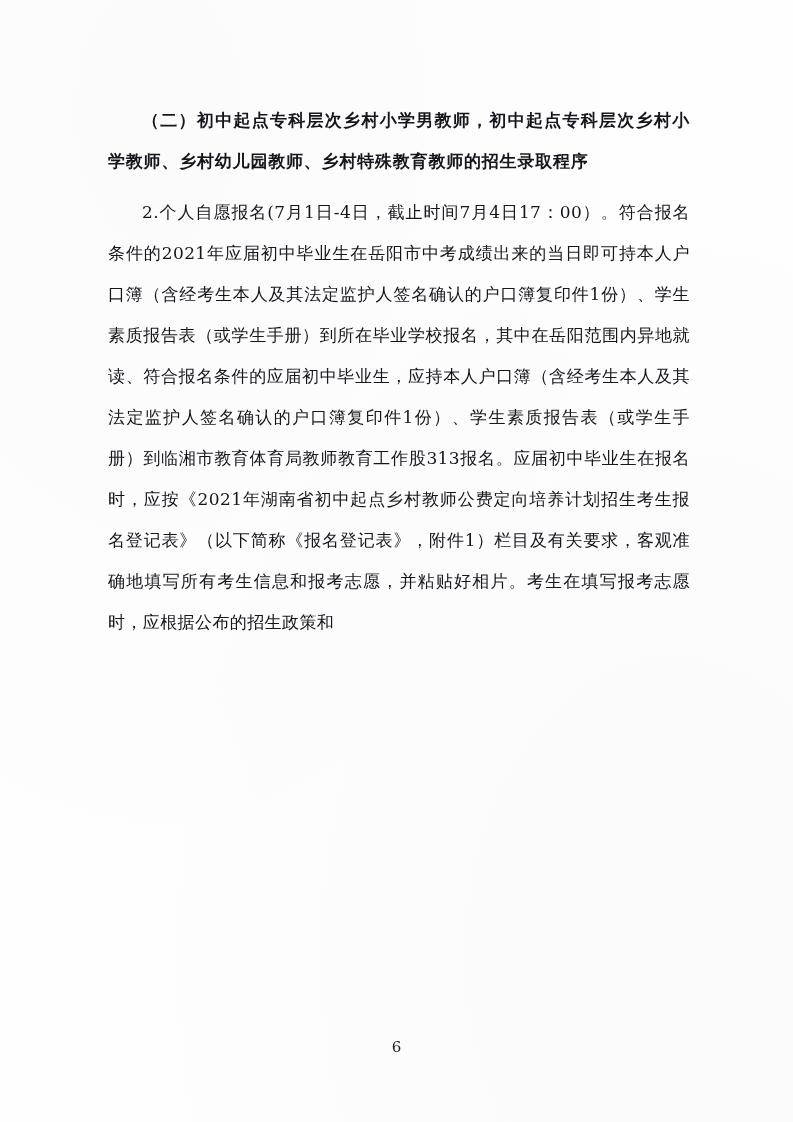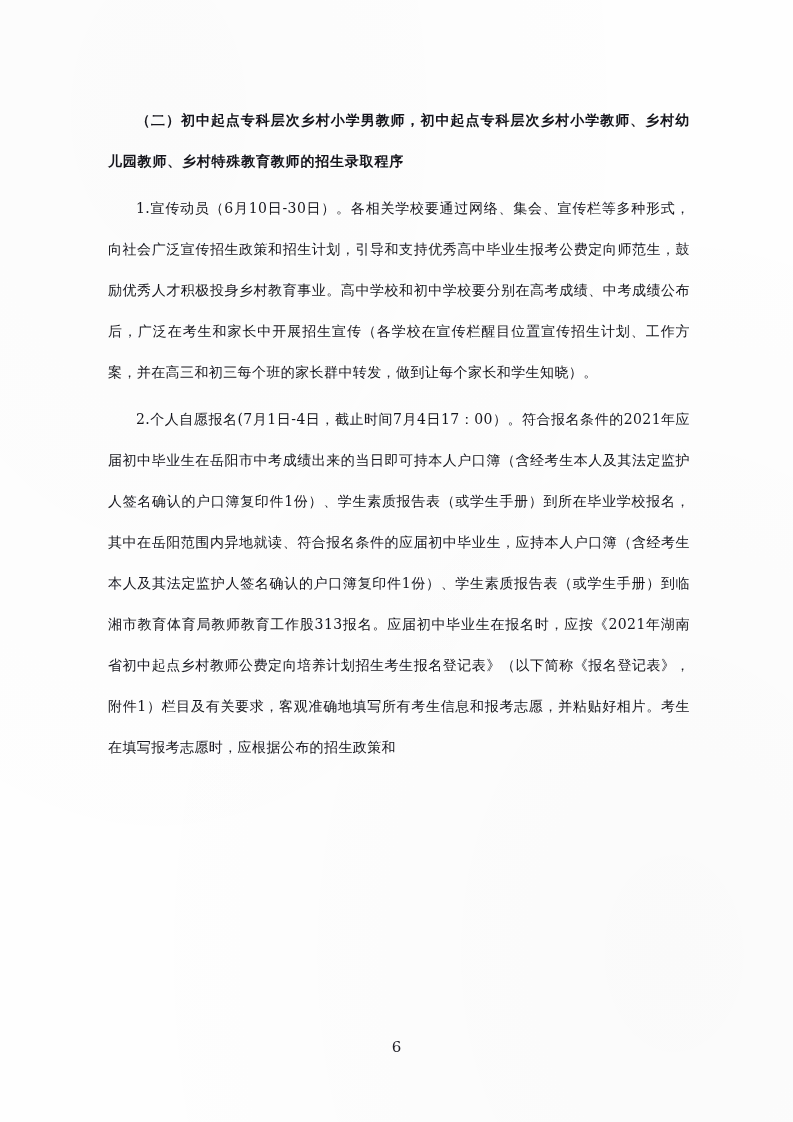--- a/index.html
+++ b/index.html
@@ -30,21 +30,21 @@
       radial-gradient(ellipse at 85% 85%, rgba(0,0,0,0.015), rgba(0,0,0,0) 60%);
     pointer-events: none;
   }
   .content {
     position: absolute;
     left: 108px;
     top: 100px;
     width: 590px;
   }
   .para {
-    font-size: 14px;
+    font-size: 17px;
     line-height: 41px;
     letter-spacing: 0.4px;
     text-align: justify;
     text-justify: inter-ideograph;
     margin: 0 8px 2px 0;
     color: #15151c;
   }
   .indent {
     text-indent: 2em;
   }
@@ -69,21 +69,20 @@
 </head>
 <body>
 
 <div class="page">
   <div class="content">
 
     <p class="para indent heading">（二）初中起点专科层次乡村小学男教师，初中起点专科层次乡村小学教师、乡村幼儿园教师、乡村特殊教育教师的招生录取程序</p>
 
     <div class="para-gap"></div>
 
-    <p class="para indent">1.宣传动员（6月10日-30日）。各相关学校要通过网络、集会、宣传栏等多种形式，向社会广泛宣传招生政策和招生计划，引导和支持优秀高中毕业生报考公费定向师范生，鼓励优秀人才积极投身乡村教育事业。高中学校和初中学校要分别在高考成绩、中考成绩公布后，广泛在考生和家长中开展招生宣传（各学校在宣传栏醒目位置宣传招生计划、工作方案，并在高三和初三每个班的家长群中转发，做到让每个家长和学生知晓）。</p>
 
     <div class="para-gap"></div>
 
     <p class="para indent">2.个人自愿报名(7月1日-4日，截止时间7月4日17：00）。符合报名条件的2021年应届初中毕业生在岳阳市中考成绩出来的当日即可持本人户口簿（含经考生本人及其法定监护人签名确认的户口簿复印件1份）、学生素质报告表（或学生手册）到所在毕业学校报名，其中在岳阳范围内异地就读、符合报名条件的应届初中毕业生，应持本人户口簿（含经考生本人及其法定监护人签名确认的户口簿复印件1份）、学生素质报告表（或学生手册）到临湘市教育体育局教师教育工作股313报名。应届初中毕业生在报名时，应按《2021年湖南省初中起点乡村教师公费定向培养计划招生考生报名登记表》（以下简称《报名登记表》，附件1）栏目及有关要求，客观准确地填写所有考生信息和报考志愿，并粘贴好相片。考生在填写报考志愿时，应根据公布的招生政策和</p>
 
   </div>
 
   <div class="page-number">6</div>
 </div>
 

